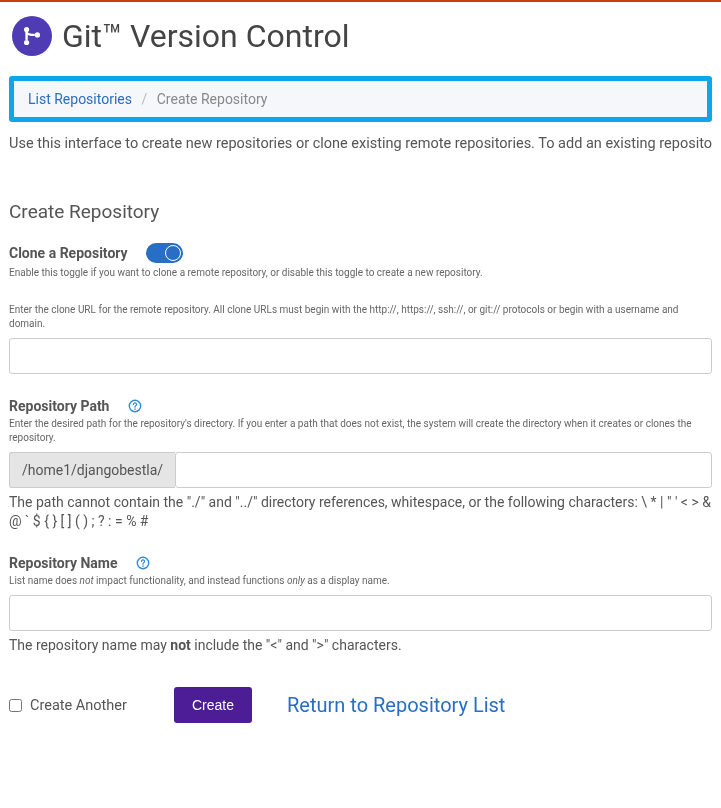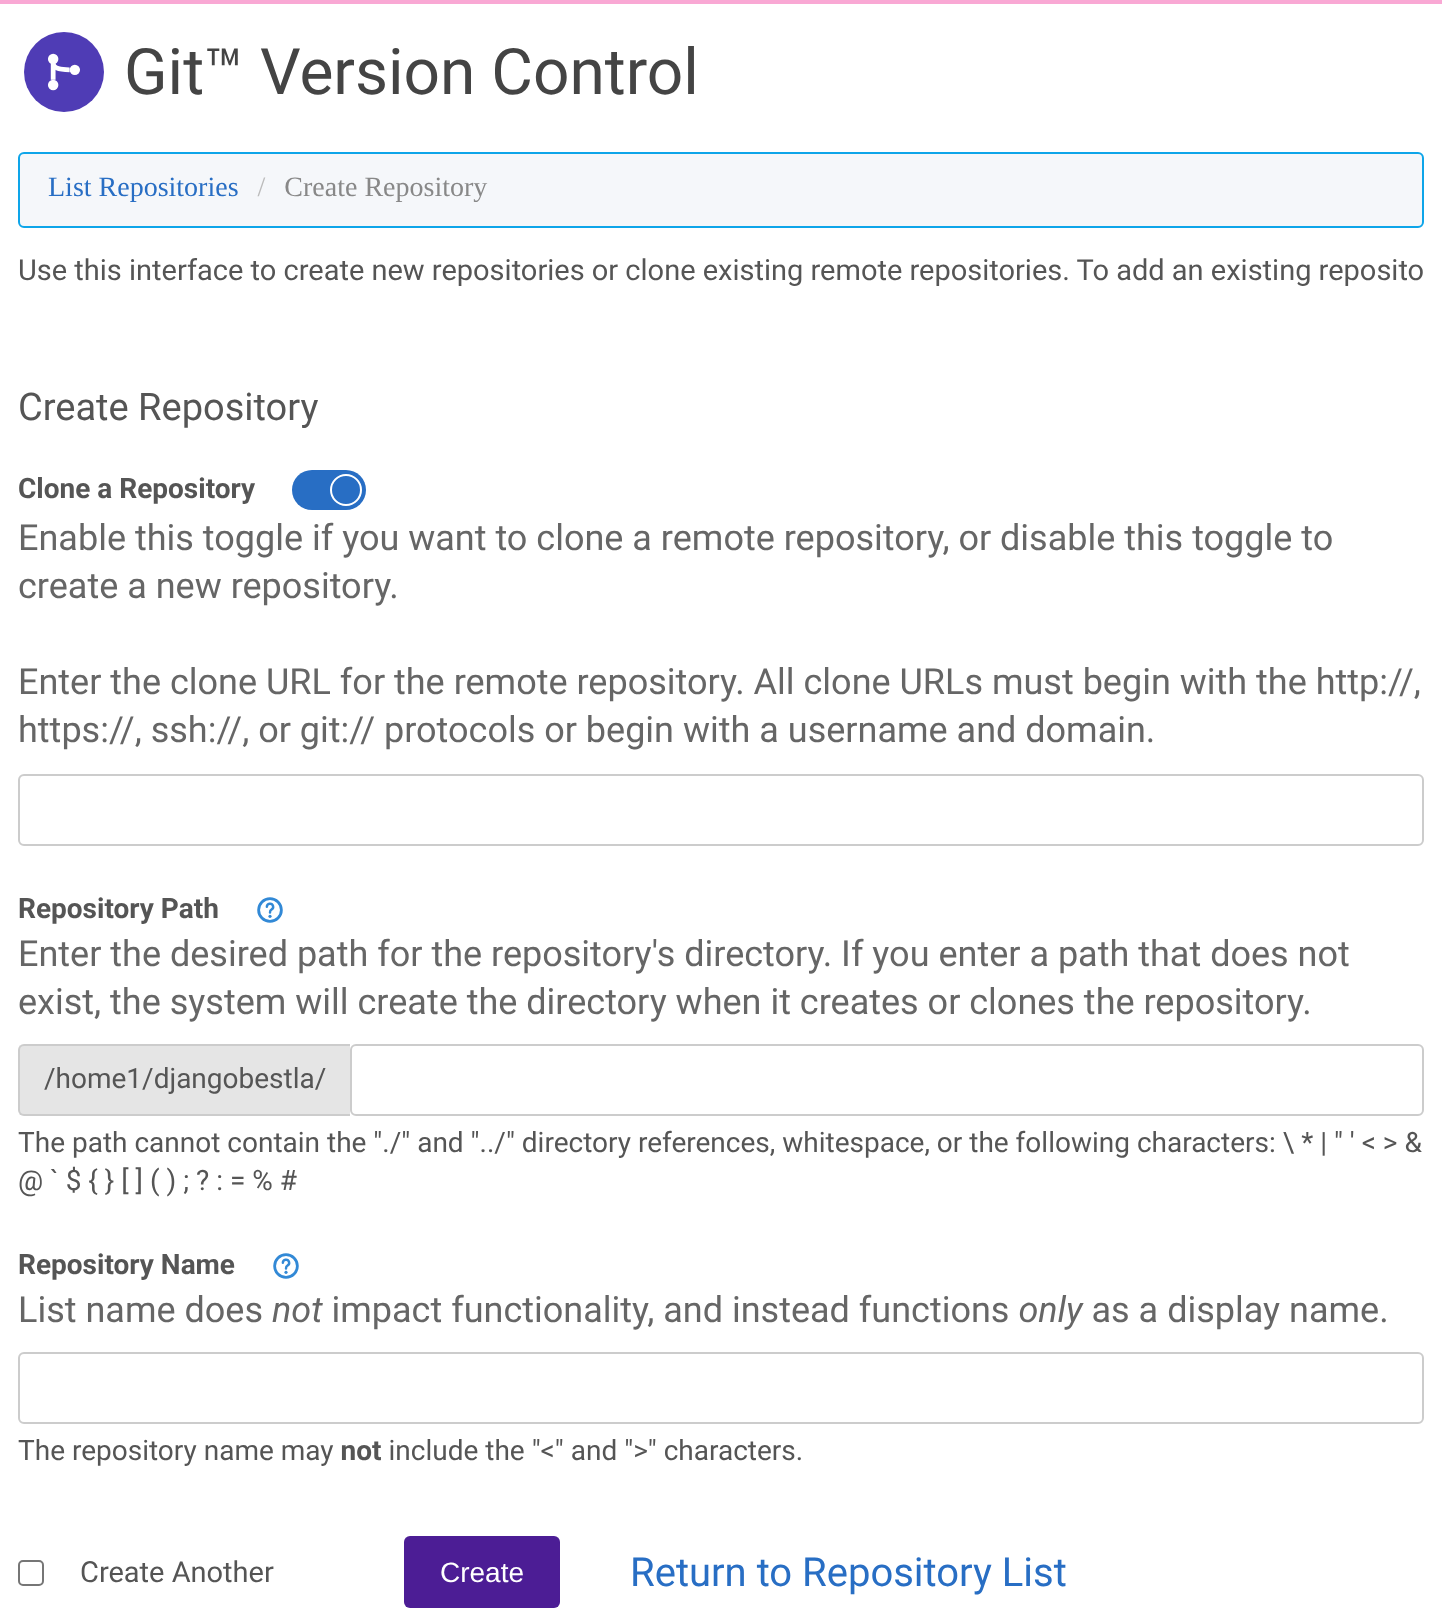--- a/index.html
+++ b/index.html
@@ -7,46 +7,45 @@
       font-family: -apple-system, BlinkMacSystemFont, "Segoe UI", Roboto, "Helvetica Neue", Arial, sans-serif;
       font-size: 14px;
       color: #555;
       background: #fff;
       width: 721px;
     }
     .page-header {
       display: flex;
       align-items: center;
       padding: 14px 12px 20px 12px;
-      border-top: 2px solid #f9a8d4;
+      border-top: 2px solid #c2410c;
     }
     .page-header .icon-circle {
       width: 40px;
       height: 40px;
       background: #4f3cb5;
       border-radius: 50%;
       display: flex;
       align-items: center;
       justify-content: center;
       margin-right: 10px;
       flex-shrink: 0;
     }
     .page-header h1 {
       font-weight: 400;
       font-size: 32px;
       color: #444;
     }
     .breadcrumb {
       background: #f5f7fa;
-      border: 1px solid #0ea5e9;
+      border: 5px solid #0ea5e9;
       border-radius: 3px;
       margin: 0 9px 12px 9px;
       padding: 10px 14px;
       font-size: 14px;
-      font-family: Liberation Serif, serif;
     }
     .breadcrumb a {
       color: #286ec4;
       text-decoration: none;
     }
     .breadcrumb .sep {
       color: #bbb;
       margin: 0 6px;
     }
     .breadcrumb .current {
@@ -85,21 +84,21 @@
     }
     .help-icon {
       width: 15px;
       height: 15px;
       display: inline-flex;
       align-items: center;
       justify-content: center;
       color: #3289d6;
     }
     .help-text {
-      font-size: 18px;
+      font-size: 10px;
       color: #666;
       line-height: 1.35;
       margin-bottom: 8px;
     }
     .below-text {
       font-size: 14px;
       color: #555;
       line-height: 1.35;
       margin-top: 5px;
     }
@@ -156,24 +155,24 @@
     }
     .form-actions {
       display: flex;
       align-items: center;
       margin-top: 32px;
       padding-bottom: 20px;
     }
     .create-another {
       display: flex;
       align-items: center;
-      gap: 18px;
+      gap: 8px;
       font-size: 14.5px;
       color: #555;
-      width: 193px;
+      width: 165px;
     }
     .btn-primary {
       background: #4c1d95;
       color: #fff;
       border: none;
       border-radius: 3px;
       padding: 10px 18px;
       font-size: 14px;
       cursor: pointer;
     }

